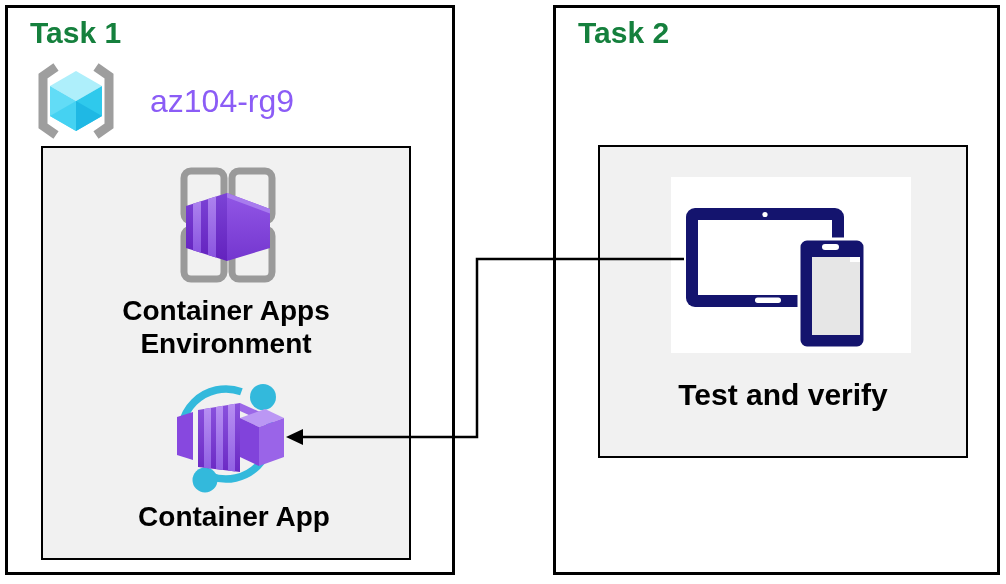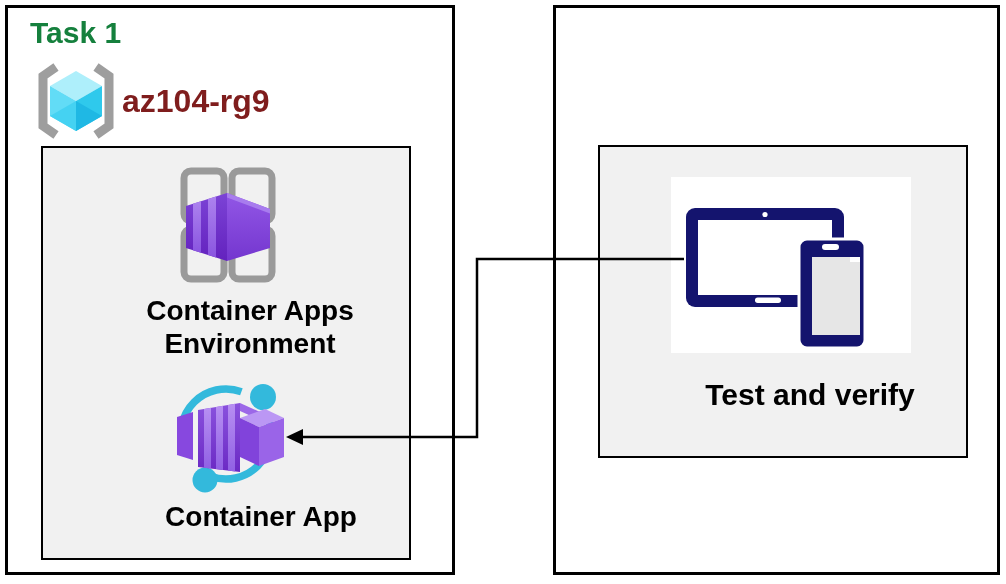--- a/index.html
+++ b/index.html
@@ -15,35 +15,35 @@
   .task-box.t2{left:553px;width:447px;}
   .task-title{
     position:absolute;left:22px;top:8px;
     font-size:30px;font-weight:700;color:#15803d;letter-spacing:0px;
   }
   .rg-row{
     position:absolute;left:22px;top:52px;display:flex;align-items:center;
   }
   .rg-row svg{display:block;}
   .rg-label{
-    margin-left:0;font-size:32px;font-weight:700;color:#7f1d1d;
+    margin-left:28px;font-size:32px;font-weight:400;color:#8b5cf6;
   }
   .inner-box{
     position:absolute;background:#F1F1F1;border:2px solid #000;box-sizing:border-box;
   }
   .inner-box.env-app{left:33px;top:138px;width:370px;height:414px;}
   .inner-box.verify{left:42px;top:137px;width:370px;height:313px;}
   .icon-abs{position:absolute;}
   .env-icon{left:124px;top:16px;}
   .app-icon{left:122px;top:224px;}
   .diagram-label{
     position:absolute;left:0;width:100%;text-align:center;
-    font-size:28px;font-weight:700;color:#000;line-height:1.18;padding-left:27px;
+    font-size:28px;font-weight:700;color:#000;line-height:1.18;
   }
-  .env-label{top:146px;padding:0 40px;box-sizing:border-box;margin-left:24px;}
+  .env-label{top:146px;padding:0 40px;box-sizing:border-box;}
   .app-label{top:352px;margin-left:8px;}
   .verify-label{top:230px;font-size:30px;}
   .white-panel{
     position:absolute;left:71px;top:30px;width:240px;height:176px;background:#ffffff;
   }
   .connector-overlay{
     position:absolute;left:0;top:0;width:1006px;height:584px;
     pointer-events:none;z-index:10;
   }
 </style>
@@ -134,20 +134,21 @@
         <polygon points="75,46 100,37 119,46 94,55" fill="#BB97F4"></polygon>
         <polygon points="75,46 94,55 94,94 75,85" fill="#8143DB"></polygon>
         <polygon points="94,55 119,46 119,85 94,94" fill="#9A64E8"></polygon>
       </svg>
 
       <div class="diagram-label app-label">Container App</div>
     </div>
   </div>
 
   <div class="task-box t2">
+    <div class="task-title">Task 2</div>
 
     <div class="inner-box verify">
       <div class="white-panel">
         <svg width="240" height="176" viewBox="0 0 240 176">
 
           <rect x="15" y="31" width="158" height="99" rx="9" fill="#14146E"></rect>
           <rect x="27" y="43" width="134" height="75" fill="#FFFFFF"></rect>
           <circle cx="94" cy="37.5" r="2.6" fill="#FFFFFF"></circle>
           <rect x="84" y="120.5" width="26" height="5.5" rx="2.7" fill="#FFFFFF"></rect>
 

